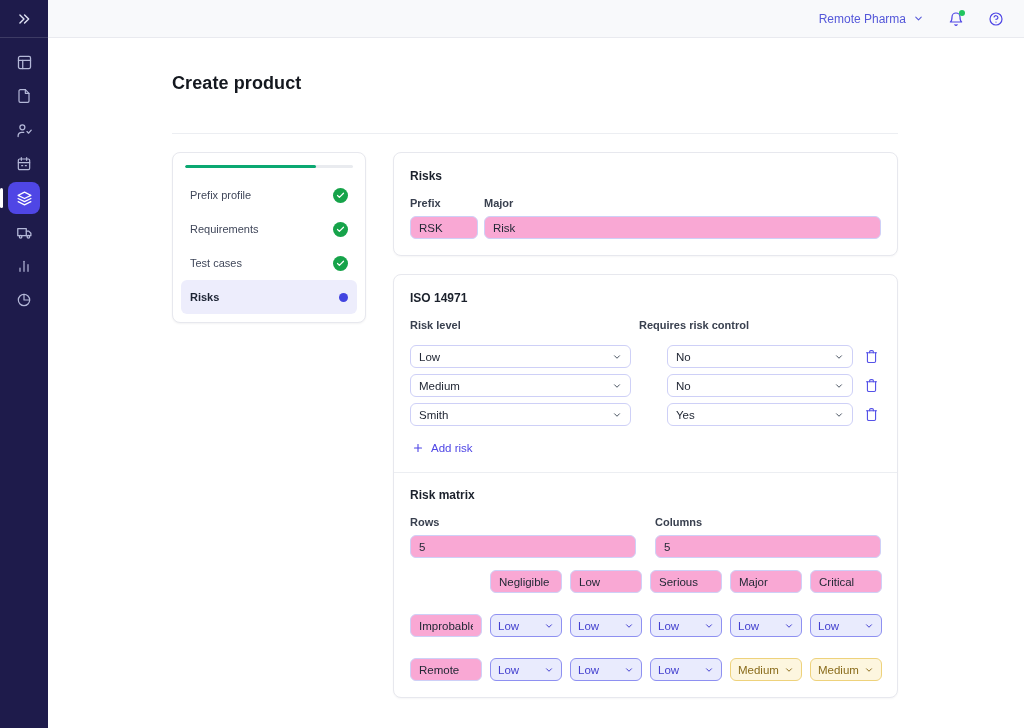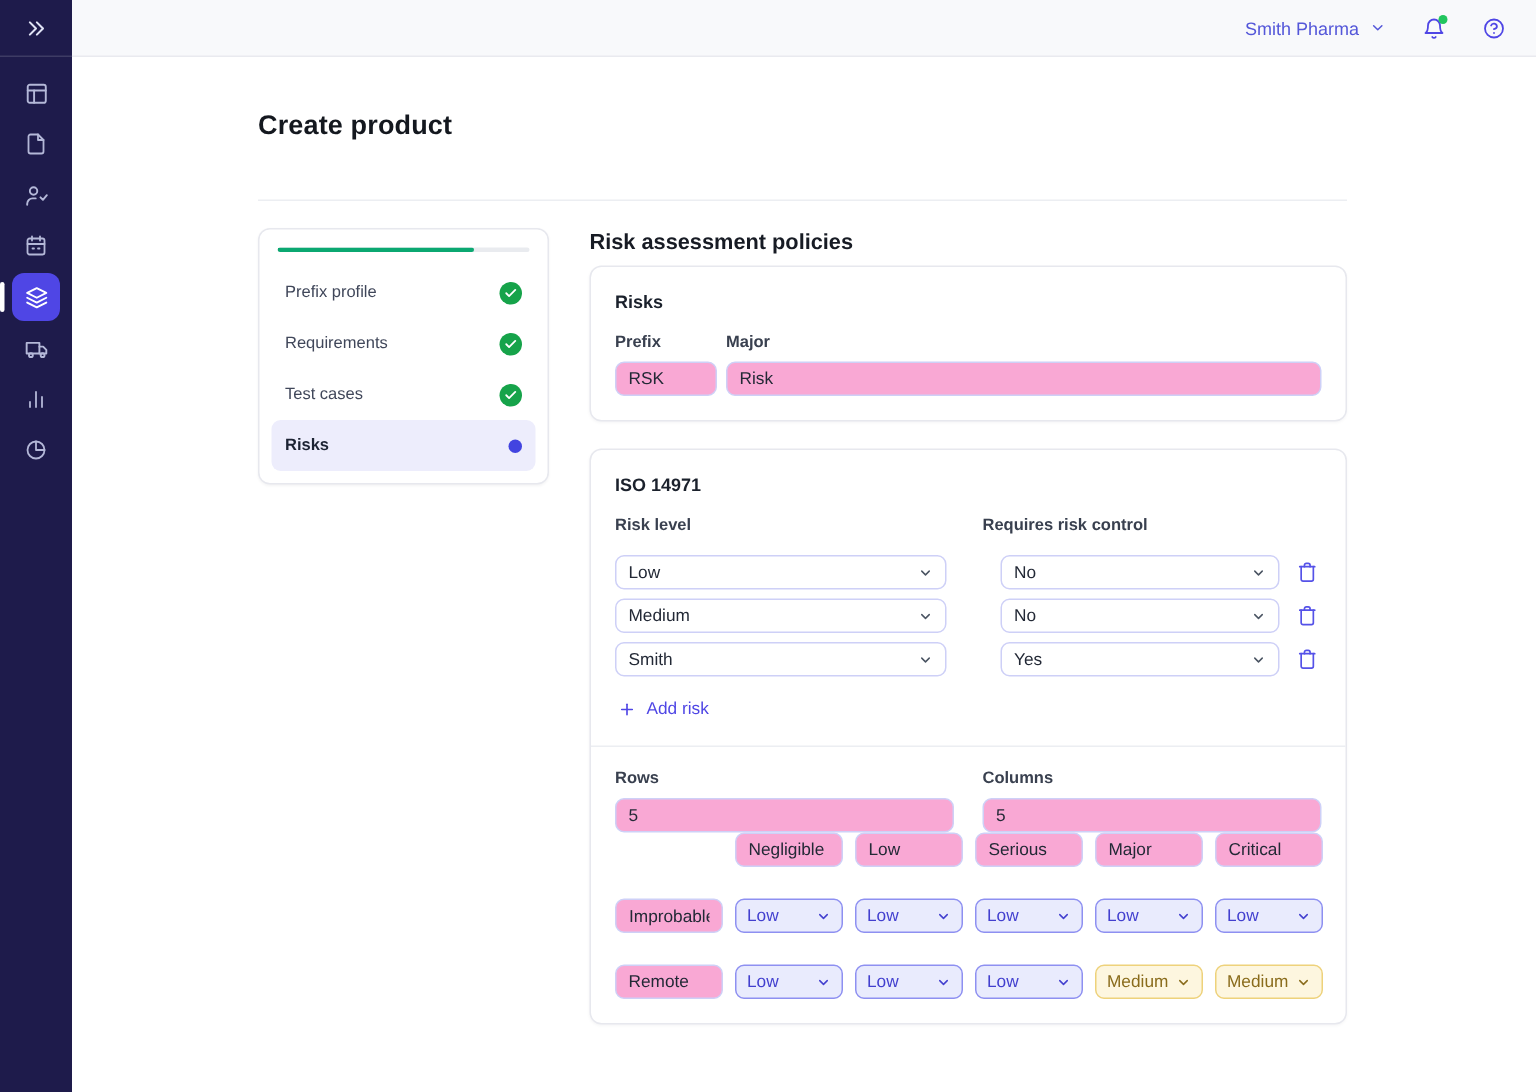--- a/index.html
+++ b/index.html
@@ -59,36 +59,36 @@
   .card-title { font-size:12px; font-weight:700; color:#1b212c; margin-bottom:14px; }
   .field-label { font-size:11px; font-weight:600; color:#39404f; margin-bottom:7px; }
 
   .tinput { height:23px; width:100%; border:1px solid #ced0f7; border-radius:6px; padding:0 8px;
             font-size:11.5px; color:#232936; font-family:inherit; background:#f9a8d4; outline:none; }
 
   .risks-fields { display:flex; gap:6px; }
   .col-prefix { width:68px; flex-shrink:0; }
   .col-name { flex:1; }
 
-  .iso-labels { display:flex; gap:24px; margin-bottom:7px;align-items:center; }
+  .iso-labels { display:flex; gap:8px; margin-bottom:7px;align-items:center; }
   .iso-labels .l1 { width:221px; }
   .iso-row { display:flex; gap:8px; align-items:center; margin-bottom:6px; }
   .select { height:23px; border:1px solid #ced0f7; border-radius:6px; background:#fff; display:flex;
             align-items:center; justify-content:space-between; padding:0 8px; font-size:11.5px;
             color:#232936; cursor:pointer; }
   .sel-level { width:221px; flex-shrink:0; }
   .sel-control { flex:1;margin-left:28px; }
   .chev { display:flex; align-items:center; color:#4b5563; }
   .trash-btn { width:20px; height:20px; border:none; background:none; color:#5552e8; display:flex;
                align-items:center; justify-content:center; cursor:pointer; flex-shrink:0; }
   .add-risk { display:inline-flex; align-items:center; gap:7px; color:#4f46e5; font-size:11.5px;
               font-weight:500; margin:10px 0 0 2px; cursor:pointer; }
   .card-divider { border:none; border-top:1px solid #eceef2; margin:15px -16px; }
 
-  .rc-fields { display:flex; gap:19px; }
+  .rc-fields { display:flex; gap:19px; margin-bottom:12px; }
   .rc-col { flex:1; }
 
   .m-grid { display:grid; grid-template-columns:72px repeat(5,72px); gap:21px 8px; }
   .m-cell { height:23px; border-radius:6px; border:1px solid; display:flex; align-items:center;
             justify-content:space-between; padding:0 7px; font-size:11.5px; cursor:pointer; }
   .m-cell .chev { color:inherit; }
   .m-low    { background:#e9ebfd; border-color:#8e90f1; color:#4340cf; }
   .m-medium { background:#fdf6df; border-color:#eed27b; color:#8a6c1c; }
 
   svg { display:block; }
@@ -181,21 +181,21 @@
               <path d="M12 3.5V12h8.5"></path>
             </svg>
           </span>
       </div>
     </div>
   </nav>
 
   <div class="main">
     <div class="topbar">
       <div class="org">
-        <span>Smith Pharma</span>
+        <span>Remote Pharma</span>
         <span class="chev" style="color:#5457d9">
           <svg width="11" height="11" viewBox="0 0 24 24" fill="none" stroke="currentColor" stroke-width="2.2" stroke-linecap="round" stroke-linejoin="round">
               <polyline points="6 9 12 15 18 9"></polyline>
             </svg>
         </span>
       </div>
       <div class="tb-icon">
         <span>
             <svg width="16" height="16" viewBox="0 0 24 24" fill="none" stroke="currentColor" stroke-width="1.8" stroke-linecap="round" stroke-linejoin="round">
               <path d="M6 9a6 6 0 0 1 12 0c0 6 2.5 7.5 2.5 7.5h-17S6 15 6 9"></path>
@@ -249,21 +249,20 @@
                 </svg>
               </span>
           </div>
           <div class="step active">
             <span>Risks</span>
             <span class="dot"></span>
           </div>
         </div>
 
         <div class="main-col">
-          <h2 class="section-title">Risk assessment policies</h2>
 
           <div class="card">
             <div class="card-title">Risks</div>
             <div class="risks-fields">
               <div class="col-prefix">
                 <div class="field-label">Prefix</div>
                 <input class="tinput" value="RSK" style="">
               </div>
               <div class="col-name">
                 <div class="field-label">Major</div>
@@ -369,20 +368,21 @@
                   <svg width="12" height="12" viewBox="0 0 24 24" fill="none" stroke="currentColor" stroke-width="2.2" stroke-linecap="round">
                     <line x1="12" y1="5" x2="12" y2="19"></line>
                     <line x1="5" y1="12" x2="19" y2="12"></line>
                   </svg>
                 </span>
               <span>Add risk</span>
             </div>
 
             <hr class="card-divider">
 
+            <div class="card-title">Risk matrix</div>
 
             <div class="rc-fields">
               <div class="rc-col">
                 <div class="field-label">Rows</div>
                 <input class="tinput" value="5" style="">
               </div>
               <div class="rc-col">
                 <div class="field-label">Columns</div>
                 <input class="tinput" value="5" style="">
               </div>

